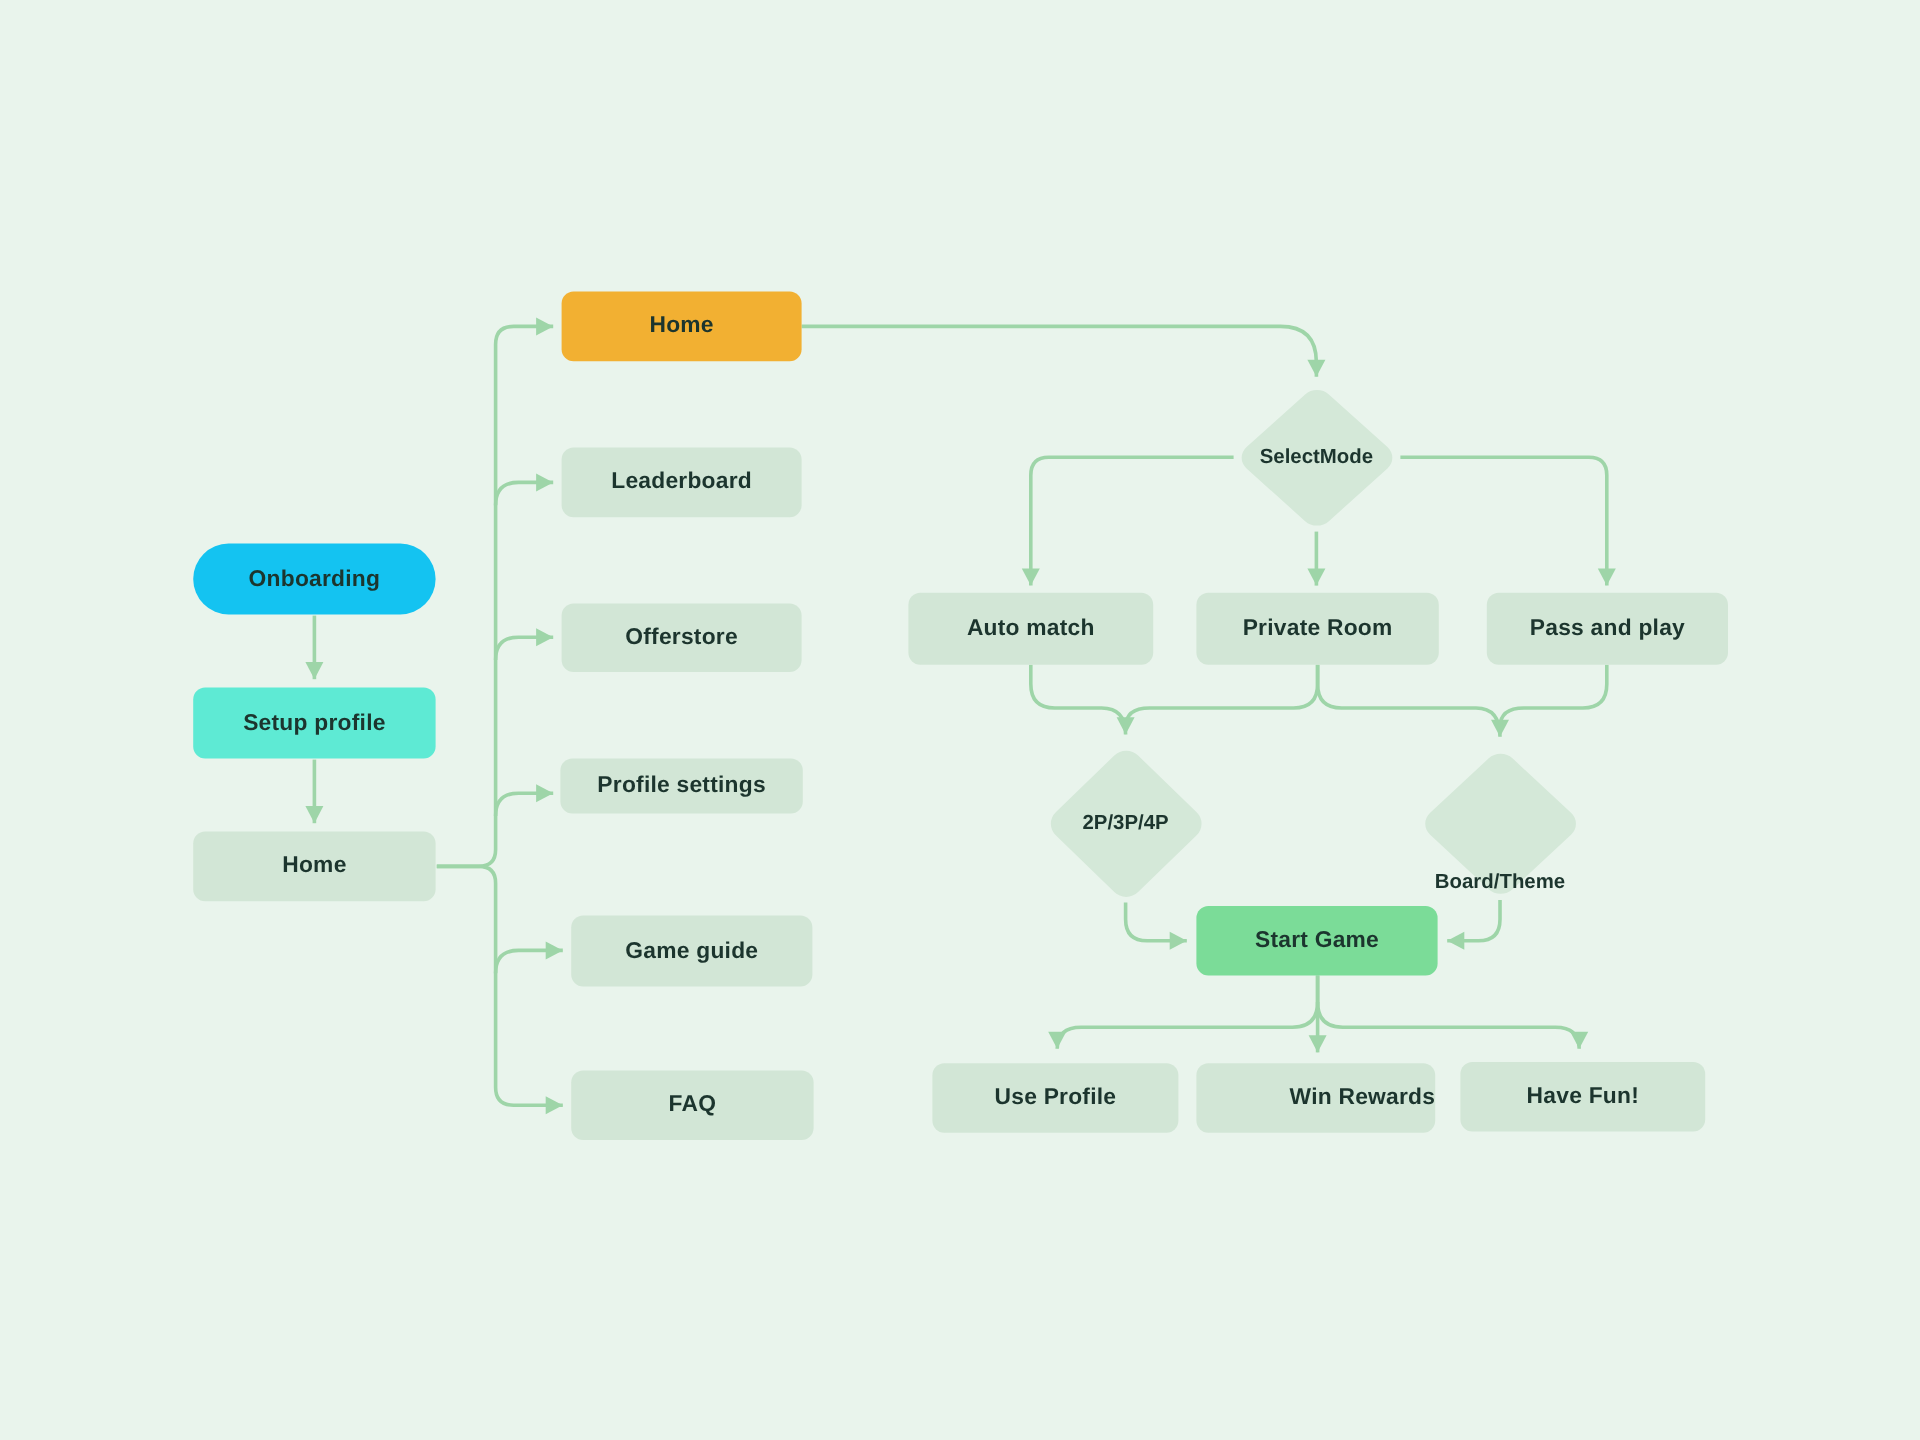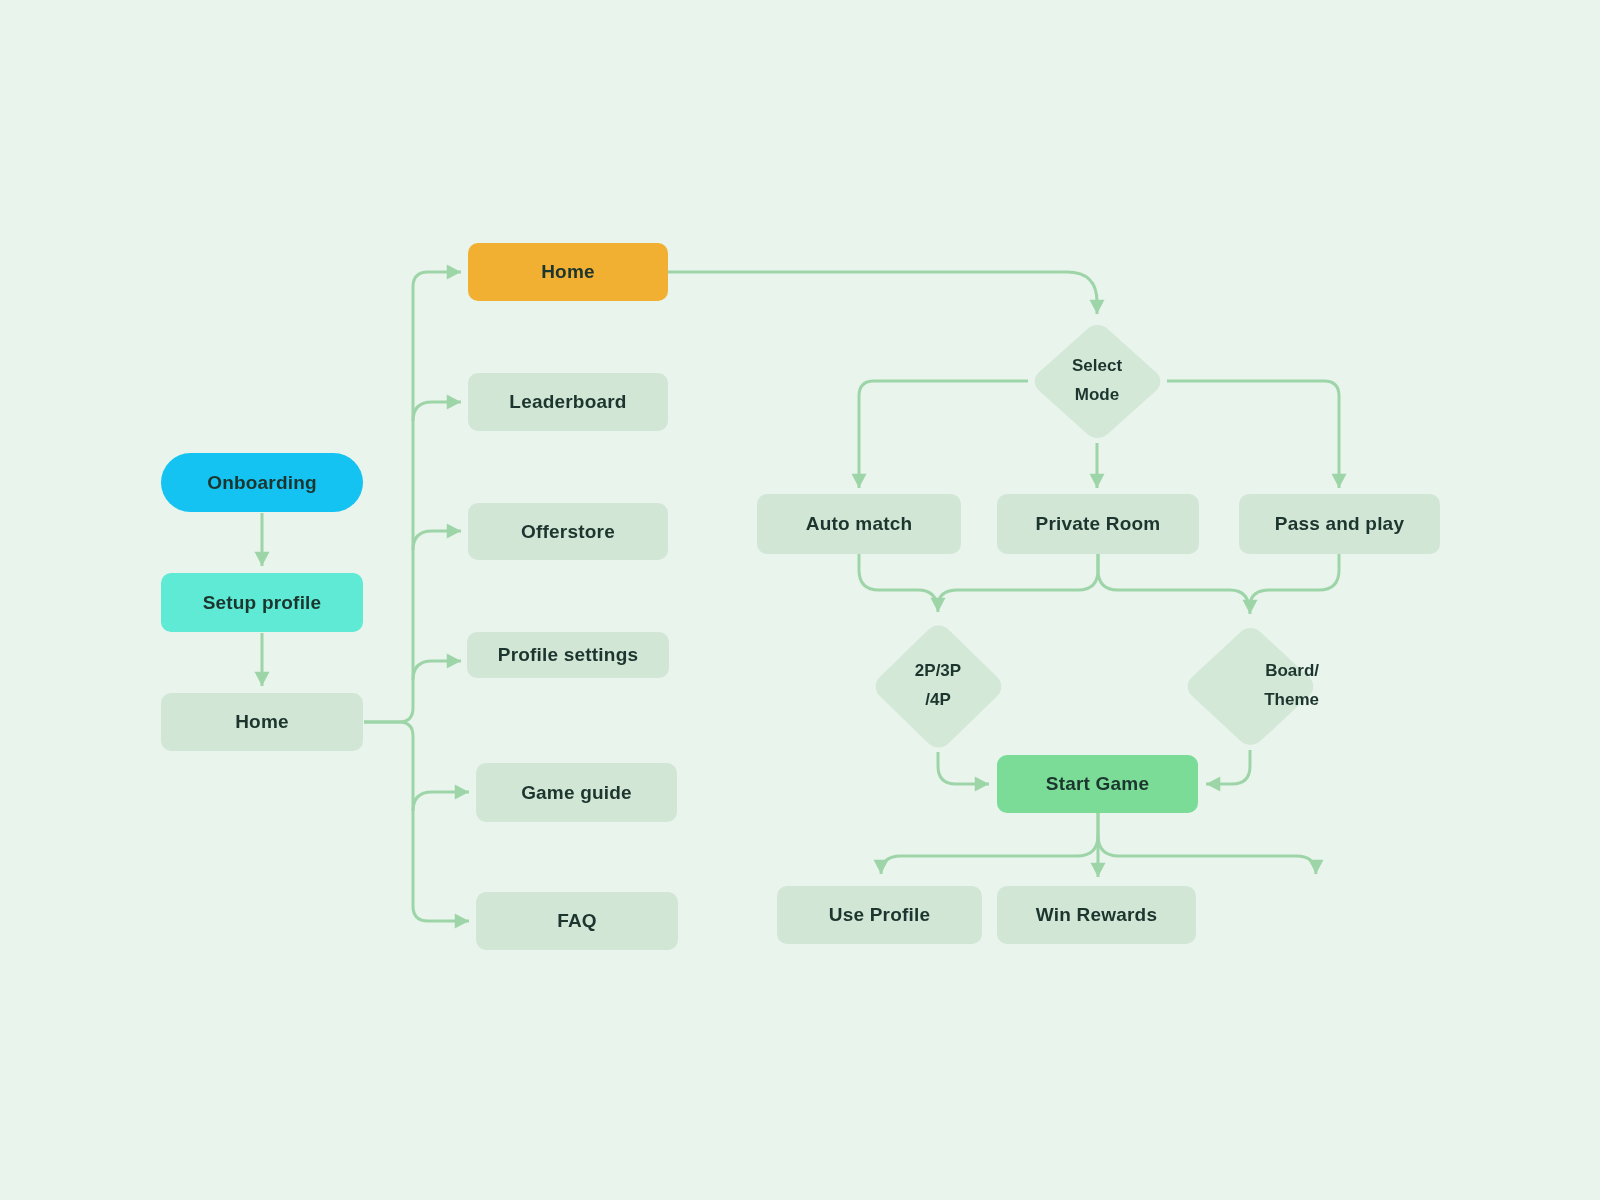--- a/index.html
+++ b/index.html
@@ -20,21 +20,21 @@
   .pill{border-radius:30px;}
   .diamond{position:absolute;}
   .diamond .shape{
     position:absolute;left:50%;top:50%;width:97px;height:97px;margin:-48.5px 0 0 -48.5px;
     border-radius:14px;background:#D4E8D8;
   }
   .d1 .shape{transform:scaleY(.90) rotate(45deg);}
   .d2 .shape{transform:scaleY(.97) rotate(45deg);}
   .d3 .shape{transform:scaleY(.93) rotate(45deg);}
   .diamond .dlabel{
-    position:absolute;inset:0;display:flex;flex-direction:column;
+    position:absolute;inset:0;display:flex;flex-direction:row;
     align-items:center;justify-content:center;
     font-size:17px;font-weight:bold;color:#1C352E;line-height:1.7;
   }
 </style>
 </head>
 <body style="background: rgb(233, 244, 236);">
 
 <div id="canvas" style="background: rgb(233, 244, 236);">
 
   <svg id="wires" width="1600" height="1200" viewBox="0 0 1600 1200">
@@ -149,17 +149,20 @@
     </div>
   </div>
 
   <div class="node" style="left: 997px; top: 755px; width: 201px; height: 58px; background: rgb(123, 220, 152); color: rgb(28, 53, 46);">
     <span>Start Game</span>
   </div>
 
   <div class="node" style="left: 777px; top: 886px; width: 205px; height: 58px; background: rgb(210, 230, 214); color: rgb(28, 53, 46);">
     <span>Use Profile</span>
   </div>
-  <div class="node" style="left: 997px; top: 886px; width: 199px; height: 58px; background: rgb(210, 230, 214); color: rgb(28, 53, 46);">
+  <div class="node" style="left: 997px; top: 886px; width: 199px; height: 58px; background: rgb(210, 230, 214); color: rgb(28, 53, 46); justify-content: flex-end;">
     <span>Win Rewards</span>
+  </div>
+  <div class="node" style="left: 1217px; top: 885px; width: 204px; height: 58px; background: rgb(210, 230, 214); color: rgb(28, 53, 46);">
+    <span>Have Fun!</span>
   </div>
 
 </div>
 
 </body></html>

